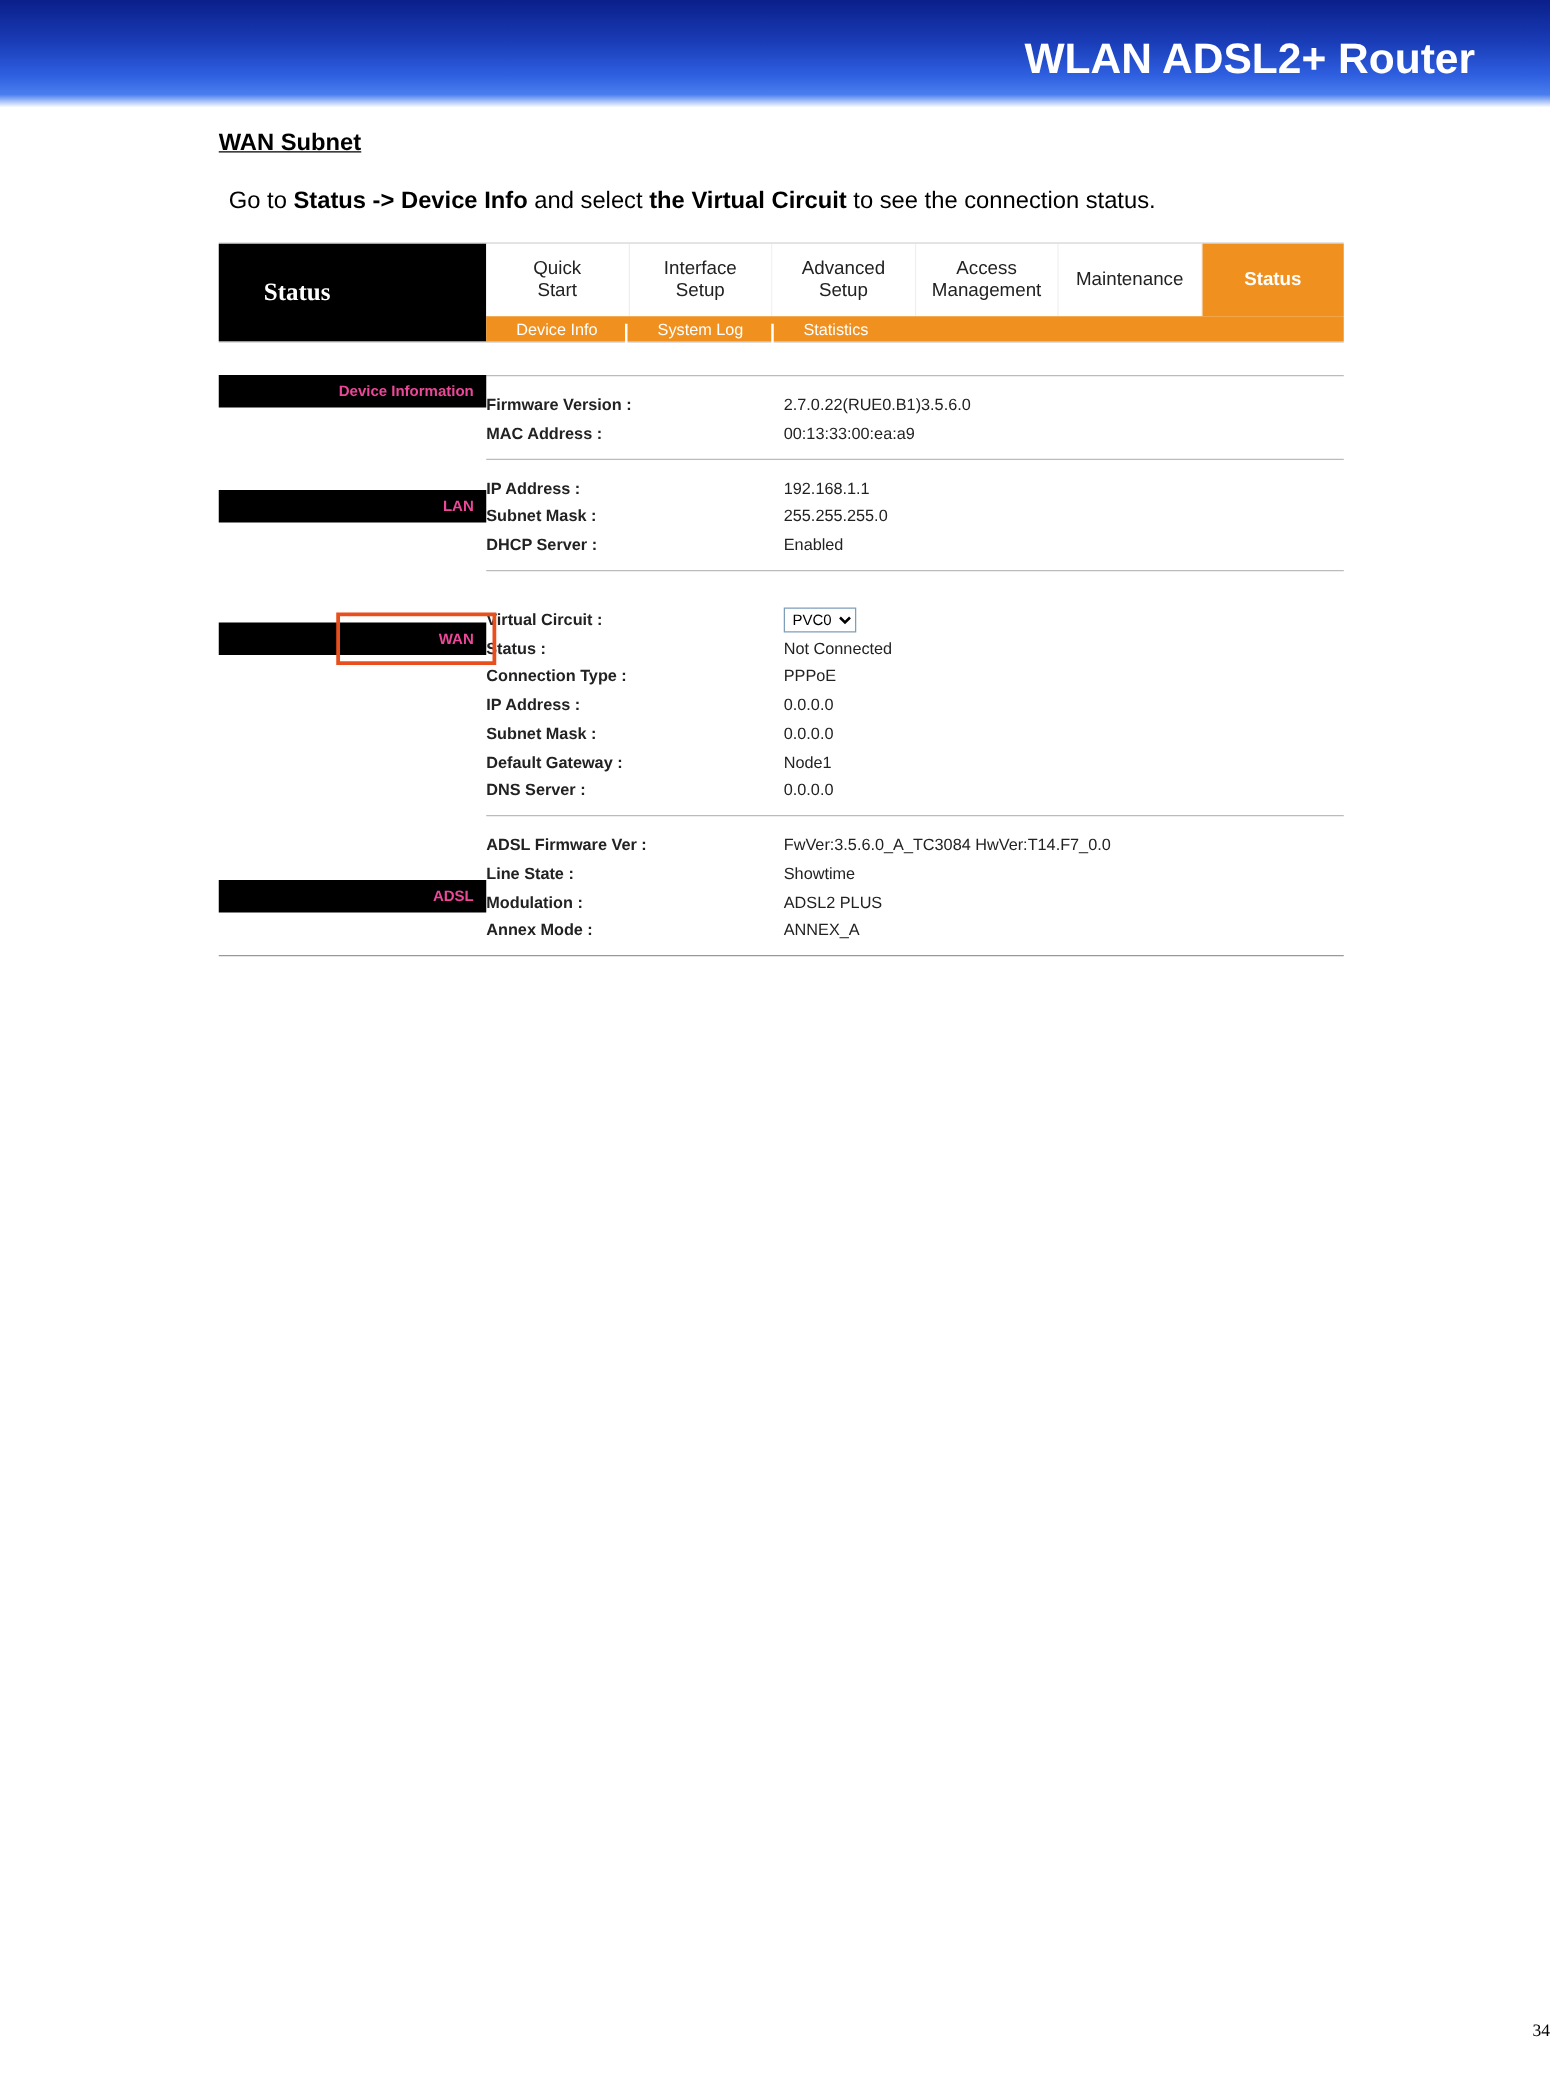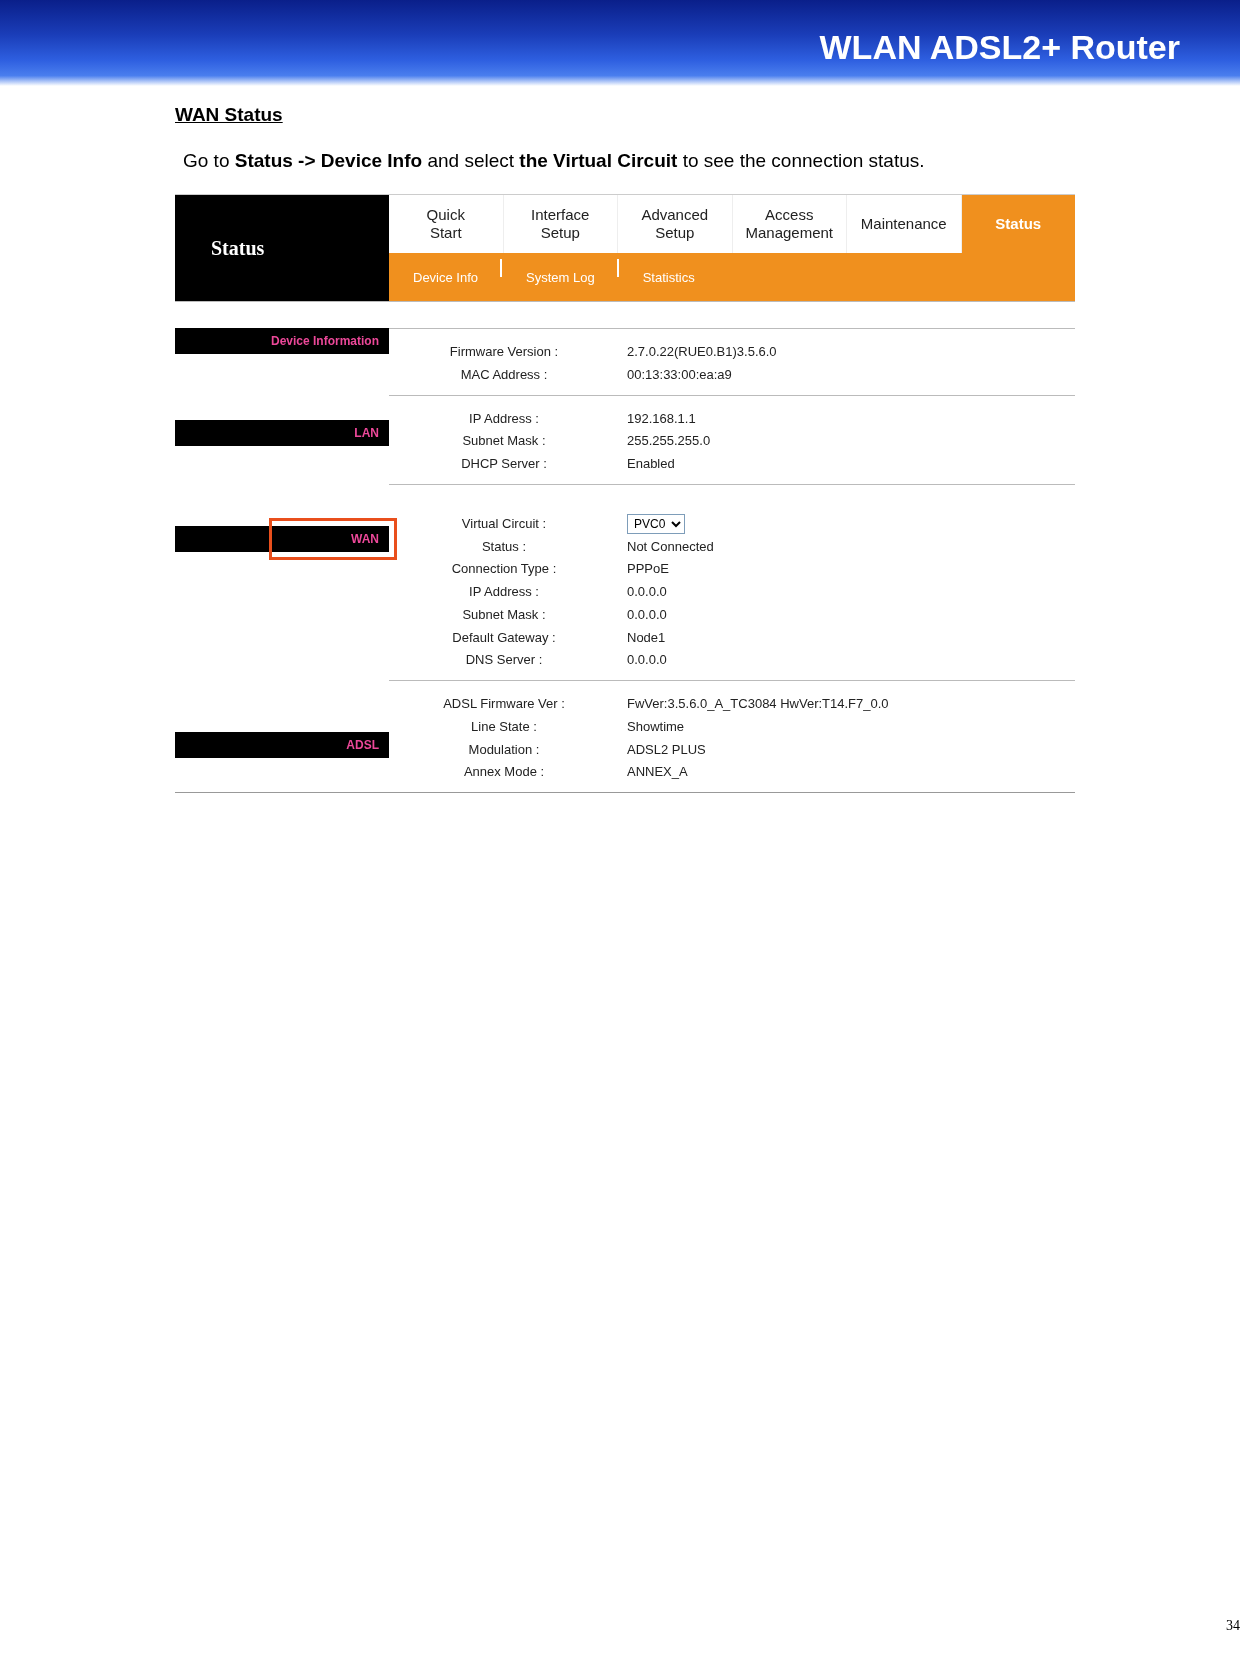--- a/index.html
+++ b/index.html
@@ -93,21 +93,21 @@
       background: #fff;
     }
     .main-tab.last { border-right: none; }
     .main-tab.active {
       background: #f0901e;
       color: #fff;
       font-weight: bold;
     }
     .sub-tabs {
       display: flex;
-      height: 48px;
+      height: 20px;
       background: #f0901e;
     }
     .sub-tab {
       color: #fff;
       font-size: 13px;
       padding: 0 24px;
       display: flex;
       align-items: center;
       position: relative;
     }
@@ -170,22 +170,23 @@
     .info-block:first-child { border-top: none; }
     .pad-top { padding-top: 12px; }
     .kv {
       display: flex;
       font-size: 13px;
       color: #222;
       line-height: 1.75;
     }
     .kv .k {
       width: 236px;
-      text-align: center;
+      text-align: left;
       padding-right: 6px;
+      font-weight: bold;
     }
     .kv .v {
       flex: 1;
       text-align: left;
       padding-left: 2px;
     }
     .kv .v select {
       font-size: 12px;
       border: 1px solid #7e9db9;
       background: #fff;
@@ -202,21 +203,21 @@
     }
   </style>
 </head>
 <body>
 
 <div class="top-banner">
   <span class="title">WLAN ADSL2+ Router</span>
 </div>
 
 <div class="content">
-  <div class="section-heading">WAN Status</div>
+  <div class="section-heading">WAN Subnet</div>
   <div class="instruction">
     <span>Go to </span><span class="b">Status -&gt; Device Info</span><span> and select </span><span class="b">the Virtual Circuit</span><span> to see the connection status.</span>
   </div>
 
   <div class="screenshot">
 
     <div class="tabs-row">
       <div class="tabs-left">Status</div>
       <div class="tabs-right">
         <div class="main-tabs">

